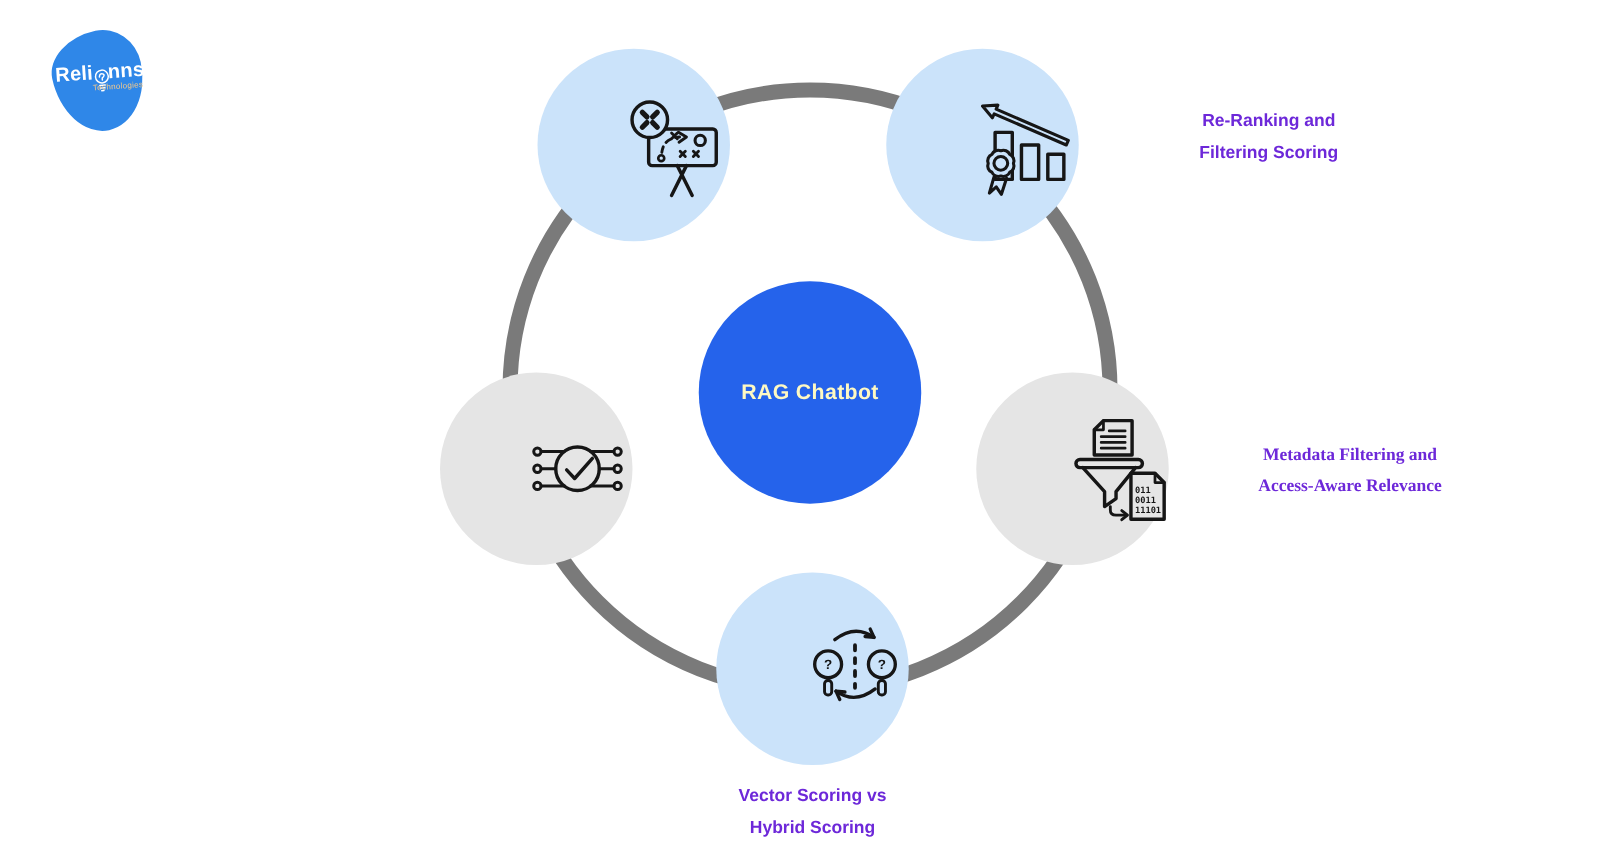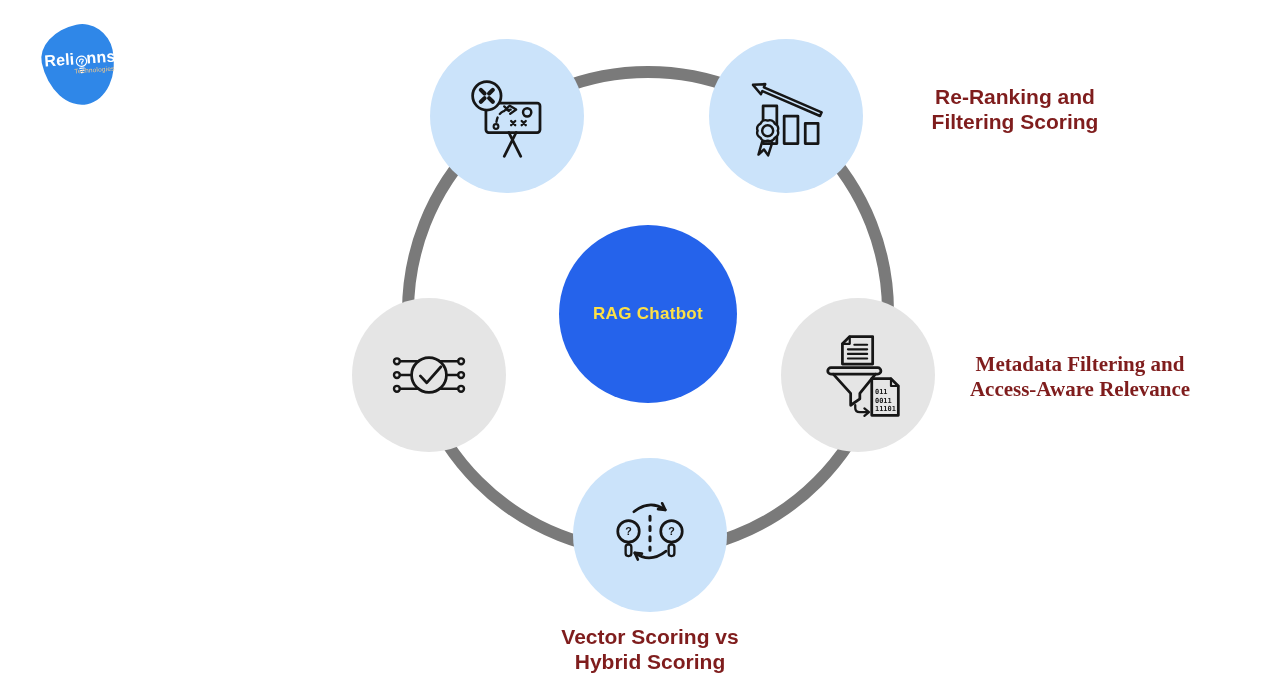--- a/index.html
+++ b/index.html
@@ -8,34 +8,34 @@
     font-family:"Liberation Sans",sans-serif;overflow:hidden;
   }
   
   .ring{
     position:absolute;left:402px;top:66px;width:468px;height:468px;
     border:12px solid #7A7A7A;border-radius:50%;
   }
   
   .node{
     position:absolute;width:154px;height:154px;border-radius:50%;
-    display:flex;align-items:center;justify-content:center;
+    display:flex;align-items:center;justify-content:flex-end;
   }
   .c-blue{background:#CBE3FA;}
   .c-gray{background:#E5E5E5;}
   
   .center-node{
     position:absolute;left:559px;top:225px;width:178px;height:178px;border-radius:50%;
     background:#2563EB;display:flex;align-items:center;justify-content:center;
-    color:#fde047;font-weight:bold;font-size:17px;letter-spacing:.3px;
+    color:#fef9c3;font-weight:bold;font-size:17px;letter-spacing:.3px;
   }
   
   .label{
-    position:absolute;text-align:center;font-size:21px;line-height:25px;
-    font-weight:600;color:#7f1d1d;
+    position:absolute;text-align:center;font-size:14px;line-height:25px;
+    font-weight:600;color:#6d28d9;
   }
   
   .logo{position:absolute;left:34px;top:12px;width:92px;height:100px;}
   .logo-blob{
     position:absolute;left:9px;top:13px;width:72px;height:80px;background:#2F87E8;
     border-radius:58% 42% 50% 50% / 38% 40% 60% 62%;
     transform:rotate(-12deg);
   }
   .logo-content{
     position:absolute;left:4px;top:36px;width:84px;

